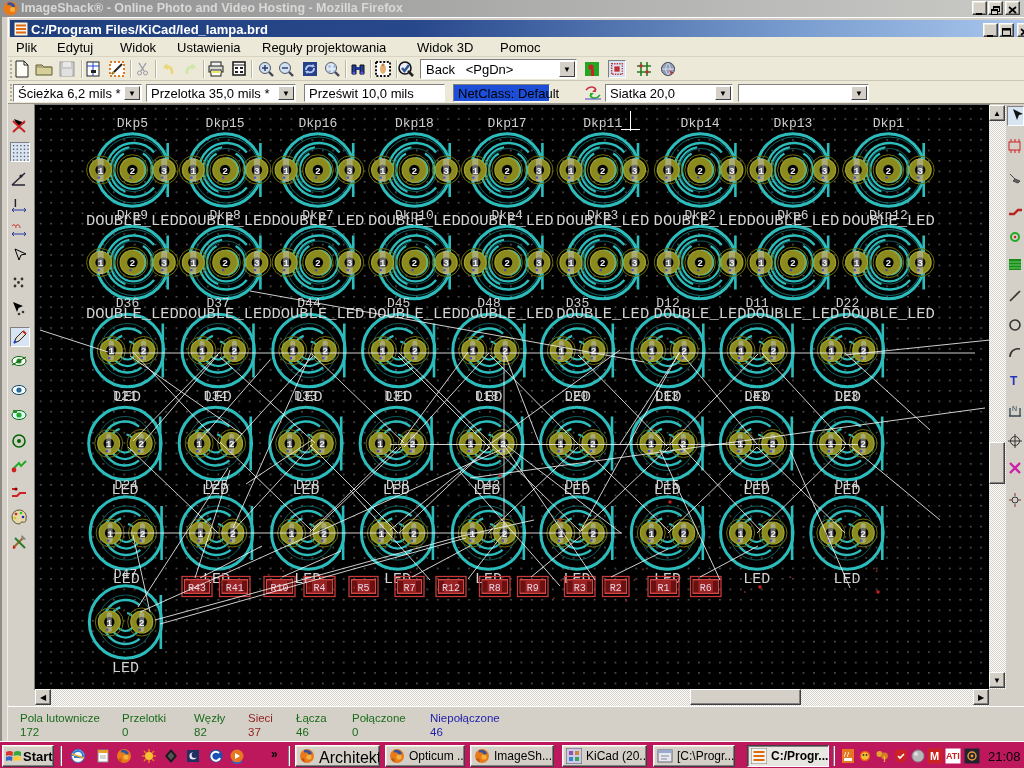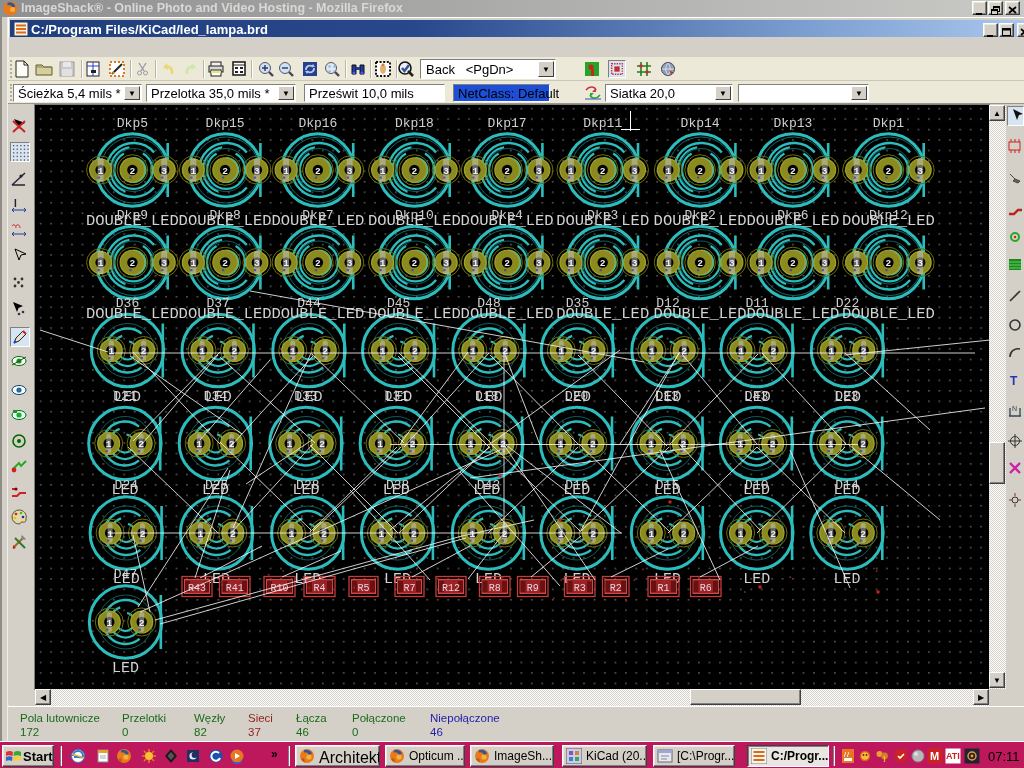--- a/index.html
+++ b/index.html
@@ -36,20 +36,29 @@
           <rect x="3" y="9" width="6" height="2" fill="#000"></rect>
         </svg></div>
       <div style="position:absolute;left:990px;top:5px;width:15px;height:14px;background:#d4d0c8;border:1px solid;border-color:#fff #404040 #404040 #fff;box-shadow:inset -1px -1px 0 #808080,inset 1px 1px 0 #ece9d8"><svg width="13" height="12" viewBox="0 0 13 12">
           <rect x="2.5" y="2.5" width="8" height="7" fill="none" stroke="#000"></rect>
           <rect x="2.5" y="2.5" width="8" height="2" fill="#000"></rect>
         </svg></div>
       <div style="position:absolute;left:1008px;top:5px;width:15px;height:14px;background:#d4d0c8;border:1px solid;border-color:#fff #404040 #404040 #fff;box-shadow:inset -1px -1px 0 #808080,inset 1px 1px 0 #ece9d8"><svg width="13" height="12" viewBox="0 0 13 12">
           <path d="M3 3l7 6M10 3l-7 6" stroke="#000" stroke-width="1.7"></path>
         </svg></div>
     </div>
+    <div class="abs" style="left:8px;top:37px;width:1016px;height:20px;background:#ece9d8;border-bottom:1px solid #d8d4c4;font:13px 'Liberation Sans';color:#000">
+      <span class="abs" style="left:8px;top:3px">Plik</span>
+      <span class="abs" style="left:49px;top:3px">Edytuj</span>
+      <span class="abs" style="left:112px;top:3px">Widok</span>
+      <span class="abs" style="left:169px;top:3px">Ustawienia</span>
+      <span class="abs" style="left:254px;top:3px">Reguły projektowania</span>
+      <span class="abs" style="left:409px;top:3px">Widok 3D</span>
+      <span class="abs" style="left:492px;top:3px">Pomoc</span>
+    </div>
     <div class="abs" style="left:8px;top:57px;width:1016px;height:24px;background:#ece9d8;border-bottom:1px solid #cac7b7">
       <div class="abs" style="left:2px;top:3px;width:3px;height:18px;border-left:2px dotted #b0ad9d"></div>
       <div class="abs" style="left:5px;top:3px;width:18px;height:18px;"><svg width="18" height="18" viewBox="0 0 18 18">
           <path d="M3 1h8l4 4v12H3z" fill="#fdfdf5" stroke="#222"></path>
           <path d="M11 1v4h4" fill="none" stroke="#222"></path>
         </svg></div>
       <div class="abs" style="left:27px;top:3px;width:18px;height:18px;"><svg width="18" height="18" viewBox="0 0 18 18">
           <path d="M1 5h6l2 2h8v8H1z" fill="#d6cf9a" stroke="#5a5a30"></path>
           <path d="M1 7h16" stroke="#8a835a"></path>
         </svg></div>
@@ -133,21 +142,21 @@
           <path d="M11 11l5 5" stroke="#222" stroke-width="2.6"></path>
         </svg></div>
       <div class="abs" style="left:73px;top:3px;width:2px;height:18px;border-left:1px solid #b8b5a5;border-right:1px solid #fff"></div>
       <div class="abs" style="left:122px;top:3px;width:2px;height:18px;border-left:1px solid #b8b5a5;border-right:1px solid #fff"></div>
       <div class="abs" style="left:147px;top:3px;width:2px;height:18px;border-left:1px solid #b8b5a5;border-right:1px solid #fff"></div>
       <div class="abs" style="left:195px;top:3px;width:2px;height:18px;border-left:1px solid #b8b5a5;border-right:1px solid #fff"></div>
       <div class="abs" style="left:243px;top:3px;width:2px;height:18px;border-left:1px solid #b8b5a5;border-right:1px solid #fff"></div>
       <div class="abs" style="left:337px;top:3px;width:2px;height:18px;border-left:1px solid #b8b5a5;border-right:1px solid #fff"></div>
       <div class="abs" style="left:362px;top:3px;width:2px;height:18px;border-left:1px solid #b8b5a5;border-right:1px solid #fff"></div>
       <div class="abs" style="left:388px;top:3px;width:2px;height:18px;border-left:1px solid #b8b5a5;border-right:1px solid #fff"></div>
-      <div class="abs" style="left:412px;top:2px;width:136px;height:20px;background:#fff;border:1px solid;border-color:#808080 #fff #fff #808080;font:13px 'Liberation Sans'">
+      <div class="abs" style="left:412px;top:2px;width:157px;height:20px;background:#fff;border:1px solid;border-color:#808080 #fff #fff #808080;font:13px 'Liberation Sans'">
         <span class="abs" style="left:5px;top:2px">Back&nbsp;&nbsp;&nbsp;&lt;PgDn&gt;</span>
         <div class="abs" style="right:1px;top:1px;width:16px;height:16px;background:#d4d0c8;border:1px solid;border-color:#fff #404040 #404040 #fff;font-size:8px;text-align:center;line-height:15px">▼</div>
       </div>
       <div class="abs" style="left:575px;top:3px;width:18px;height:18px;"><svg width="18" height="18" viewBox="0 0 18 18">
           <rect x="2" y="2" width="14" height="14" fill="#25a525"></rect>
           <circle cx="8" cy="7" r="2.6" fill="#cc2222"></circle>
           <rect x="8" y="9" width="3" height="7" fill="#cc2222"></rect>
         </svg></div>
       <div class="abs" style="left:600px;top:3px;width:18px;height:18px;background:#cfe0f0;border:1px solid;border-color:#808080 #fff #fff #808080;"><svg width="16" height="16" viewBox="0 0 18 18">
           <rect x="1" y="1" width="16" height="16" fill="#dce8f8"></rect>
@@ -161,21 +170,21 @@
         </svg></div>
       <div class="abs" style="left:651px;top:3px;width:18px;height:18px;"><svg width="18" height="18" viewBox="0 0 18 18">
           <circle cx="9" cy="9" r="6.5" fill="#8f9fb5" stroke="#445"></circle>
           <path d="M3 9h12M9 3a9 9 0 0 1 0 12M9 3a9 9 0 0 0 0 12" stroke="#dde" fill="none"></path>
           <path d="M10 10l5 3-3 1z" fill="#c03030"></path>
         </svg></div>
     </div>
     <div class="abs" style="left:8px;top:81px;width:1016px;height:23px;background:#ece9d8;border-bottom:1px solid #9a968a">
       <div class="abs" style="left:2px;top:3px;width:3px;height:17px;border-left:2px dotted #b0ad9d"></div>
       <div class="abs" style="left:5px;top:3px;width:129px;height:18px;background:#fff;border:1px solid;border-color:#808080 #fff #fff #808080;font:13px 'Liberation Sans'">
-        <span class="abs" style="left:4px;top:1px;white-space:nowrap">Ścieżka 5,4 mils *</span>
+        <span class="abs" style="left:4px;top:1px;white-space:nowrap">Ścieżka 6,2 mils *</span>
         <div class="abs" style="right:1px;top:1px;width:16px;height:14px;background:#d4d0c8;border:1px solid;border-color:#fff #404040 #404040 #fff;font-size:8px;text-align:center;line-height:13px">▼</div>
       </div>
       <div class="abs" style="left:138px;top:3px;width:150px;height:18px;background:#fff;border:1px solid;border-color:#808080 #fff #fff #808080;font:13px 'Liberation Sans'">
         <span class="abs" style="left:4px;top:1px;white-space:nowrap">Przelotka 35,0 mils *</span>
         <div class="abs" style="right:1px;top:1px;width:16px;height:14px;background:#d4d0c8;border:1px solid;border-color:#fff #404040 #404040 #fff;font-size:8px;text-align:center;line-height:13px">▼</div>
       </div>
       <div class="abs" style="left:296px;top:3px;width:141px;height:18px;background:#fff;border:1px solid;border-color:#808080 #fff #fff #808080;font:13px 'Liberation Sans'">
         <span class="abs" style="left:4px;top:1px;white-space:nowrap">Prześwit 10,0 mils</span>
       </div>
       <div class="abs" style="left:445px;top:3px;width:97px;height:18px;background:#1d4ed8;border:1px solid;border-color:#808080 #fff #fff #808080;font:13px 'Liberation Sans'">
@@ -1739,14 +1748,14 @@
       </svg>
       <svg class="abs" style="left:945px;top:6px" width="16" height="16" viewBox="0 0 16 16">
         <rect width="15" height="15" x="0.5" y="0.5" fill="#fff"></rect>
         <text x="1" y="11" font-size="9" font-weight="bold" fill="#c22">ATI</text>
       </svg>
       <svg class="abs" style="left:964px;top:6px" width="16" height="16" viewBox="0 0 16 16">
         <rect width="15" height="15" x="0.5" y="0.5" fill="#223"></rect>
         <circle cx="8" cy="8" r="4" fill="none" stroke="#e8a030" stroke-width="1.4"></circle>
         <circle cx="8" cy="8" r="1.4" fill="#e8a030"></circle>
       </svg>
-      <span class="abs" style="left:988px;top:7px;font-size:13px;color:#000">07:11</span>
+      <span class="abs" style="left:988px;top:7px;font-size:13px;color:#000">21:08</span>
     </div>
   </div>
 </body></html>

